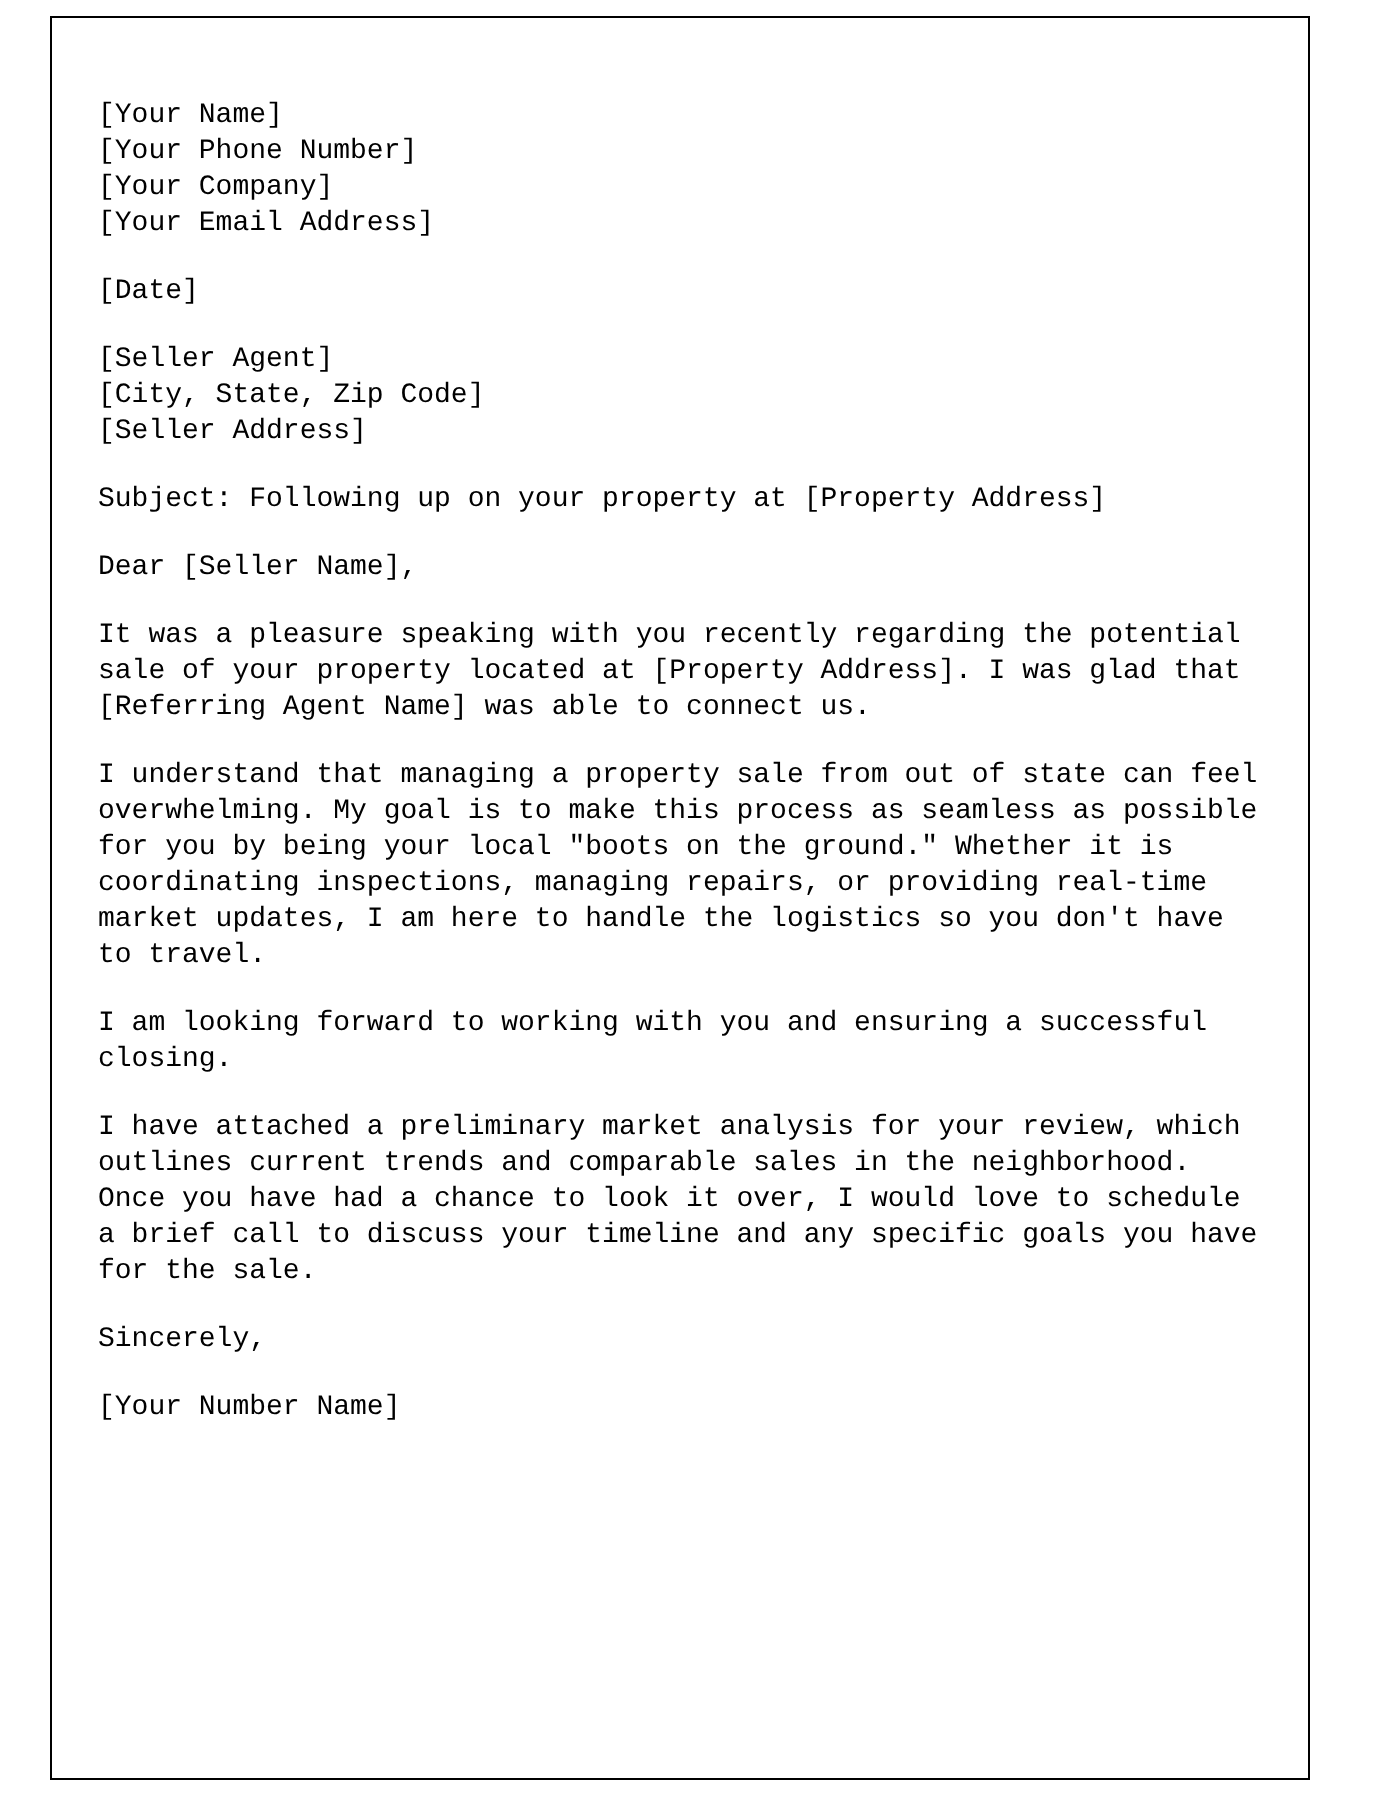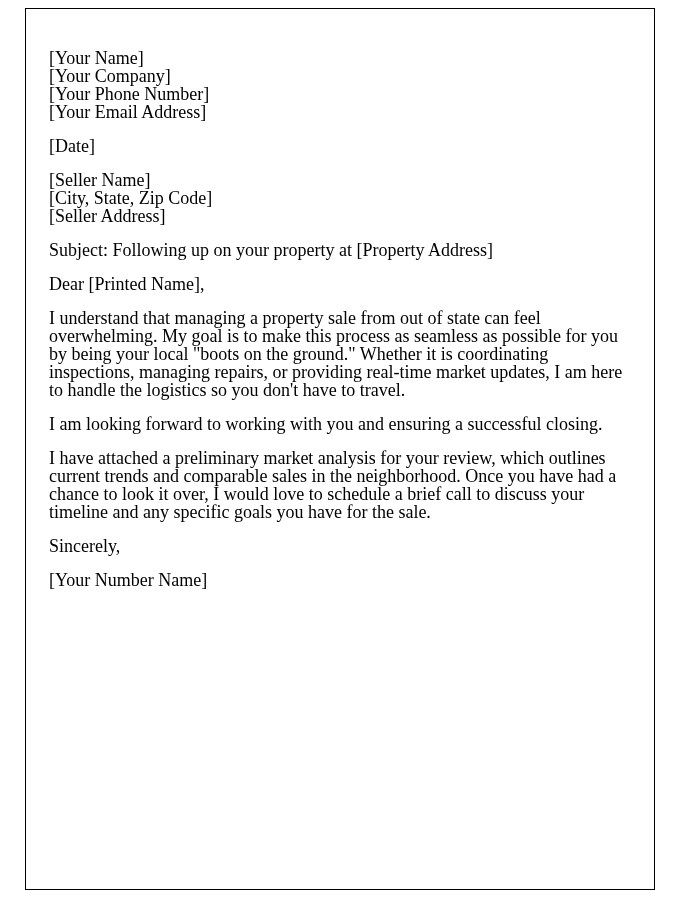--- a/index.html
+++ b/index.html
@@ -19,58 +19,60 @@
     position: absolute;
     left: 25px;
     top: 8px;
     width: 630px;
     height: 882px;
     border: 1px solid #000000;
     background: #ffffff;
   }
   .letter-content {
     padding: 40px 24px 0 23px;
-    font-size: 18px;
+    font-size: 14px;
     line-height: 18px;
+    font-family: Liberation Mono, monospace;
   }
   .block {
     margin: 0 0 16px 0;
   }
   .line {
     margin: 0;
   }
   p.para {
     margin: 0 0 16px 0;
   }
 </style>
 </head>
 <body>
 
 <div class="page-border">
   <div class="letter-content">
 
     <div class="block">
       <div class="line">[Your Name]</div>
+      <div class="line">[Your Phone Number]</div>
       <div class="line">[Your Company]</div>
-      <div class="line">[Your Phone Number]</div>
       <div class="line">[Your Email Address]</div>
     </div>
 
     <div class="block">[Date]</div>
 
     <div class="block">
-      <div class="line">[Seller Name]</div>
+      <div class="line">[Seller Agent]</div>
       <div class="line">[City, State, Zip Code]</div>
       <div class="line">[Seller Address]</div>
     </div>
 
     <div class="block">Subject: Following up on your property at [Property Address]</div>
 
-    <div class="block">Dear [Printed Name],</div>
+    <div class="block">Dear [Seller Name],</div>
 
+    <p class="para">It was a pleasure speaking with you recently regarding the potential sale of your property located at [Property Address]. I was glad that [Referring Agent Name] was able to connect us.</p>
     <p class="para">I understand that managing a property sale from out of state can feel overwhelming. My goal is to make this process as seamless as possible for you by being your local "boots on the ground." Whether it is coordinating inspections, managing repairs, or providing real-time market updates, I am here to handle the logistics so you don't have to travel.</p>
     <p class="para">I am looking forward to working with you and ensuring a successful closing.</p>
     <p class="para">I have attached a preliminary market analysis for your review, which outlines current trends and comparable sales in the neighborhood. Once you have had a chance to look it over, I would love to schedule a brief call to discuss your timeline and any specific goals you have for the sale.</p>
 
     <div class="block">Sincerely,</div>
 
 
     <div class="block">[Your Number Name]</div>
 
   </div>

